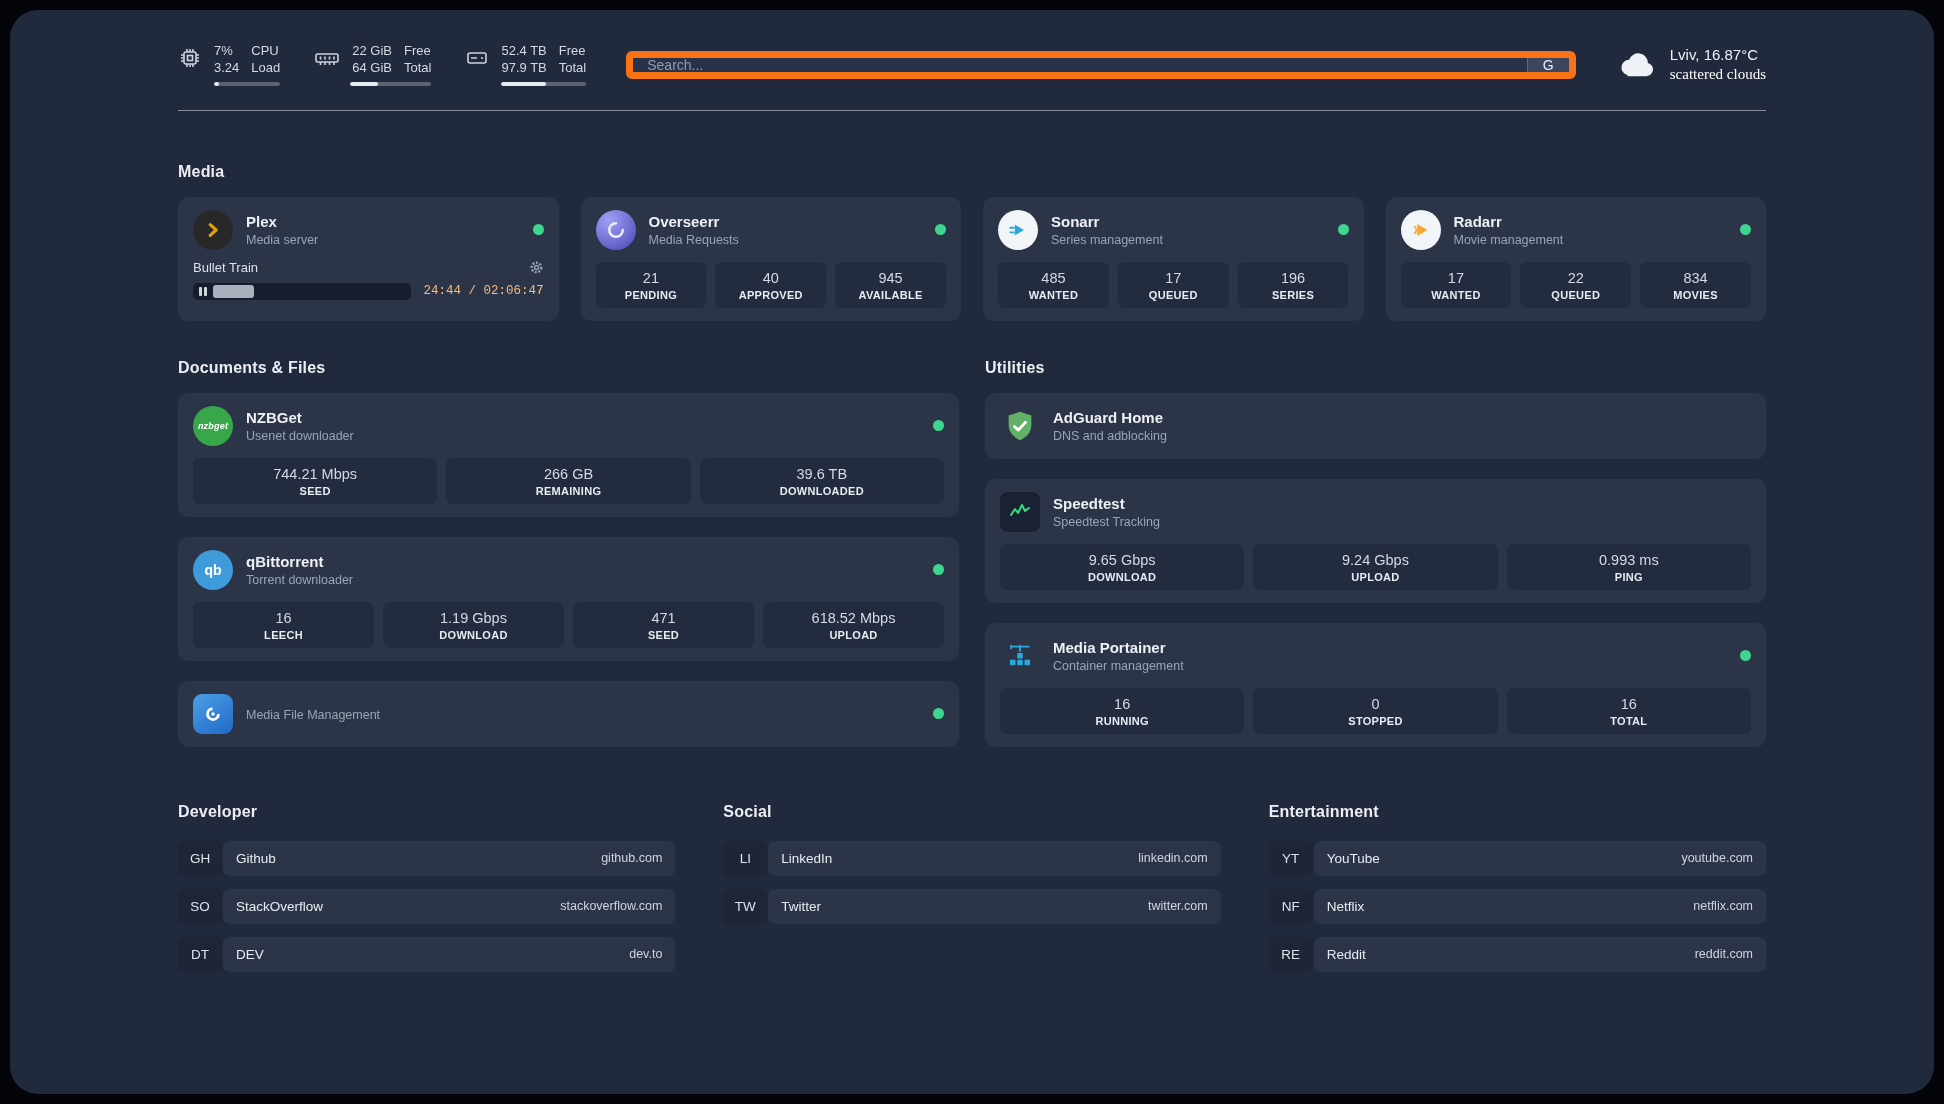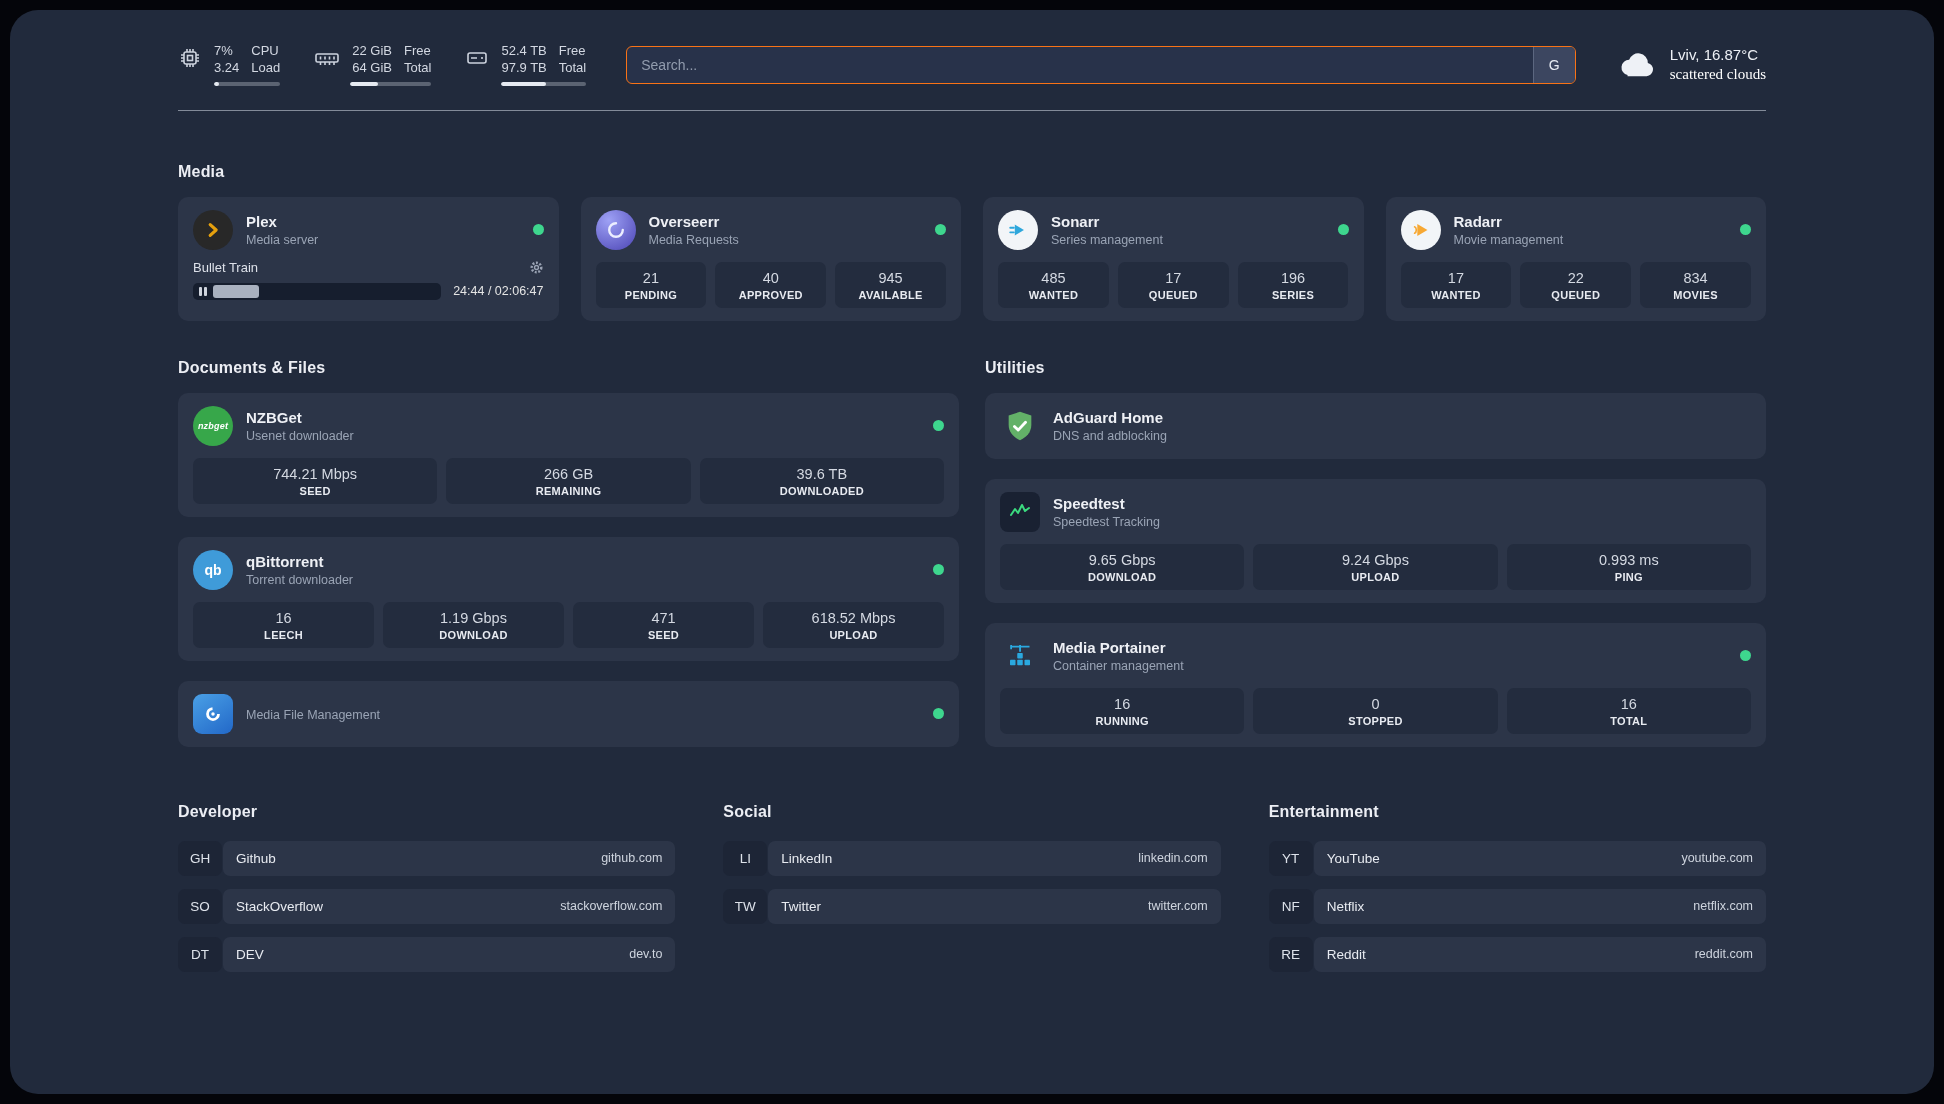--- a/index.html
+++ b/index.html
@@ -9,21 +9,21 @@
   .content { padding:0 168px; }
 
   
   .topbar { display:flex; align-items:center; gap:34px; margin-top:34px; }
   .res { flex:none; }
   .res-row { display:flex; align-items:flex-start; gap:12px; }
   .res-icon { margin-top:2px; display:flex; }
   .res-col { display:flex; flex-direction:column; gap:3px; font-size:13px; color:#d3d8e2; line-height:1.1; }
   .res-bar { height:4px; background:rgba(214,220,231,.32); border-radius:2px; margin-top:6px; margin-left:36px; overflow:hidden; }
   .res-fill { display:block; height:100%; background:#e6eaf1; border-radius:2px; }
-  .search { flex:1; height:38px; display:flex; align-items:stretch; background:#28324a; border:1px solid #f97316; border-radius:6px; overflow:hidden; margin:0 6px; }
+  .search { flex:1; height:28px; display:flex; align-items:stretch; background:#28324a; border:7px solid #f97316; border-radius:6px; overflow:hidden; margin:0 6px; }
   .search-input { flex:1; background:transparent; border:none; outline:none; color:#e3e7ef; font-size:14px; padding:0 14px; font-family:inherit; }
   .search-input::placeholder { color:#929cae; }
   .search-btn { width:42px; display:flex; align-items:center; justify-content:center; background:#3c4660; border-left:1px solid #5c6780; color:#e8ecf3; font-size:14px; cursor:pointer; }
   .weather { display:flex; align-items:center; gap:12px; flex:none; }
   .weather-loc { font-size:15px; color:#eef1f6; }
   .weather-cond { font-size:15px; color:#ffffff; margin-top:3px;font-family:Liberation Serif, serif; }
   .divider { margin-top:24px; border-bottom:1px solid rgba(213,219,230,.55); }
 
   
   .section-title { font-size:16px; font-weight:600; color:#eceef4; letter-spacing:.2px; }
@@ -48,21 +48,21 @@
   
   .player { margin-top:10px; }
   .player-top { display:flex; justify-content:space-between; align-items:center; }
   .player-title { font-size:13px; color:#dde1e9; }
   .gear { display:flex; cursor:pointer; }
   .player-bottom { display:flex; align-items:center; gap:12px; margin-top:8px; }
   .player-bar { flex:1; height:17px; background:#161e2e; border-radius:5px; display:flex; align-items:center; padding:2px; gap:3px; }
   .pause { width:15px; height:13px; display:flex; align-items:center; justify-content:center; gap:2px; flex:none; cursor:pointer; }
   .pause i { width:3px; height:9px; background:#cfd4dd; border-radius:1px; display:block; }
   .player-fill { height:13px; background:#a9b1bf; border-radius:3px; }
-  .player-time { font-size:12.5px; color:#e5e5e5; white-space:nowrap; }
+  .player-time { font-size:12.5px; color:#fdba74; white-space:nowrap;font-family:Liberation Mono, monospace; }
 
   
   .icon-plex { background:#282828; }
   .icon-overseerr { background:radial-gradient(circle at 32% 26%, #9ea1f5, #4b44b4); }
   .icon-sonarr, .icon-radarr { background:#f2f5f8; }
   .icon-nzbget { background:#37a74a; }
   .nzb-text { font-size:9px; font-weight:700; color:#fff; font-style:italic; letter-spacing:.2px; }
   .icon-qb { background:#3f9bd9; }
   .qb-text { font-size:14px; font-weight:700; color:#fff; }
   .icon-fb { background:linear-gradient(145deg,#4aa0e6,#2268c8); border-radius:9px; }

